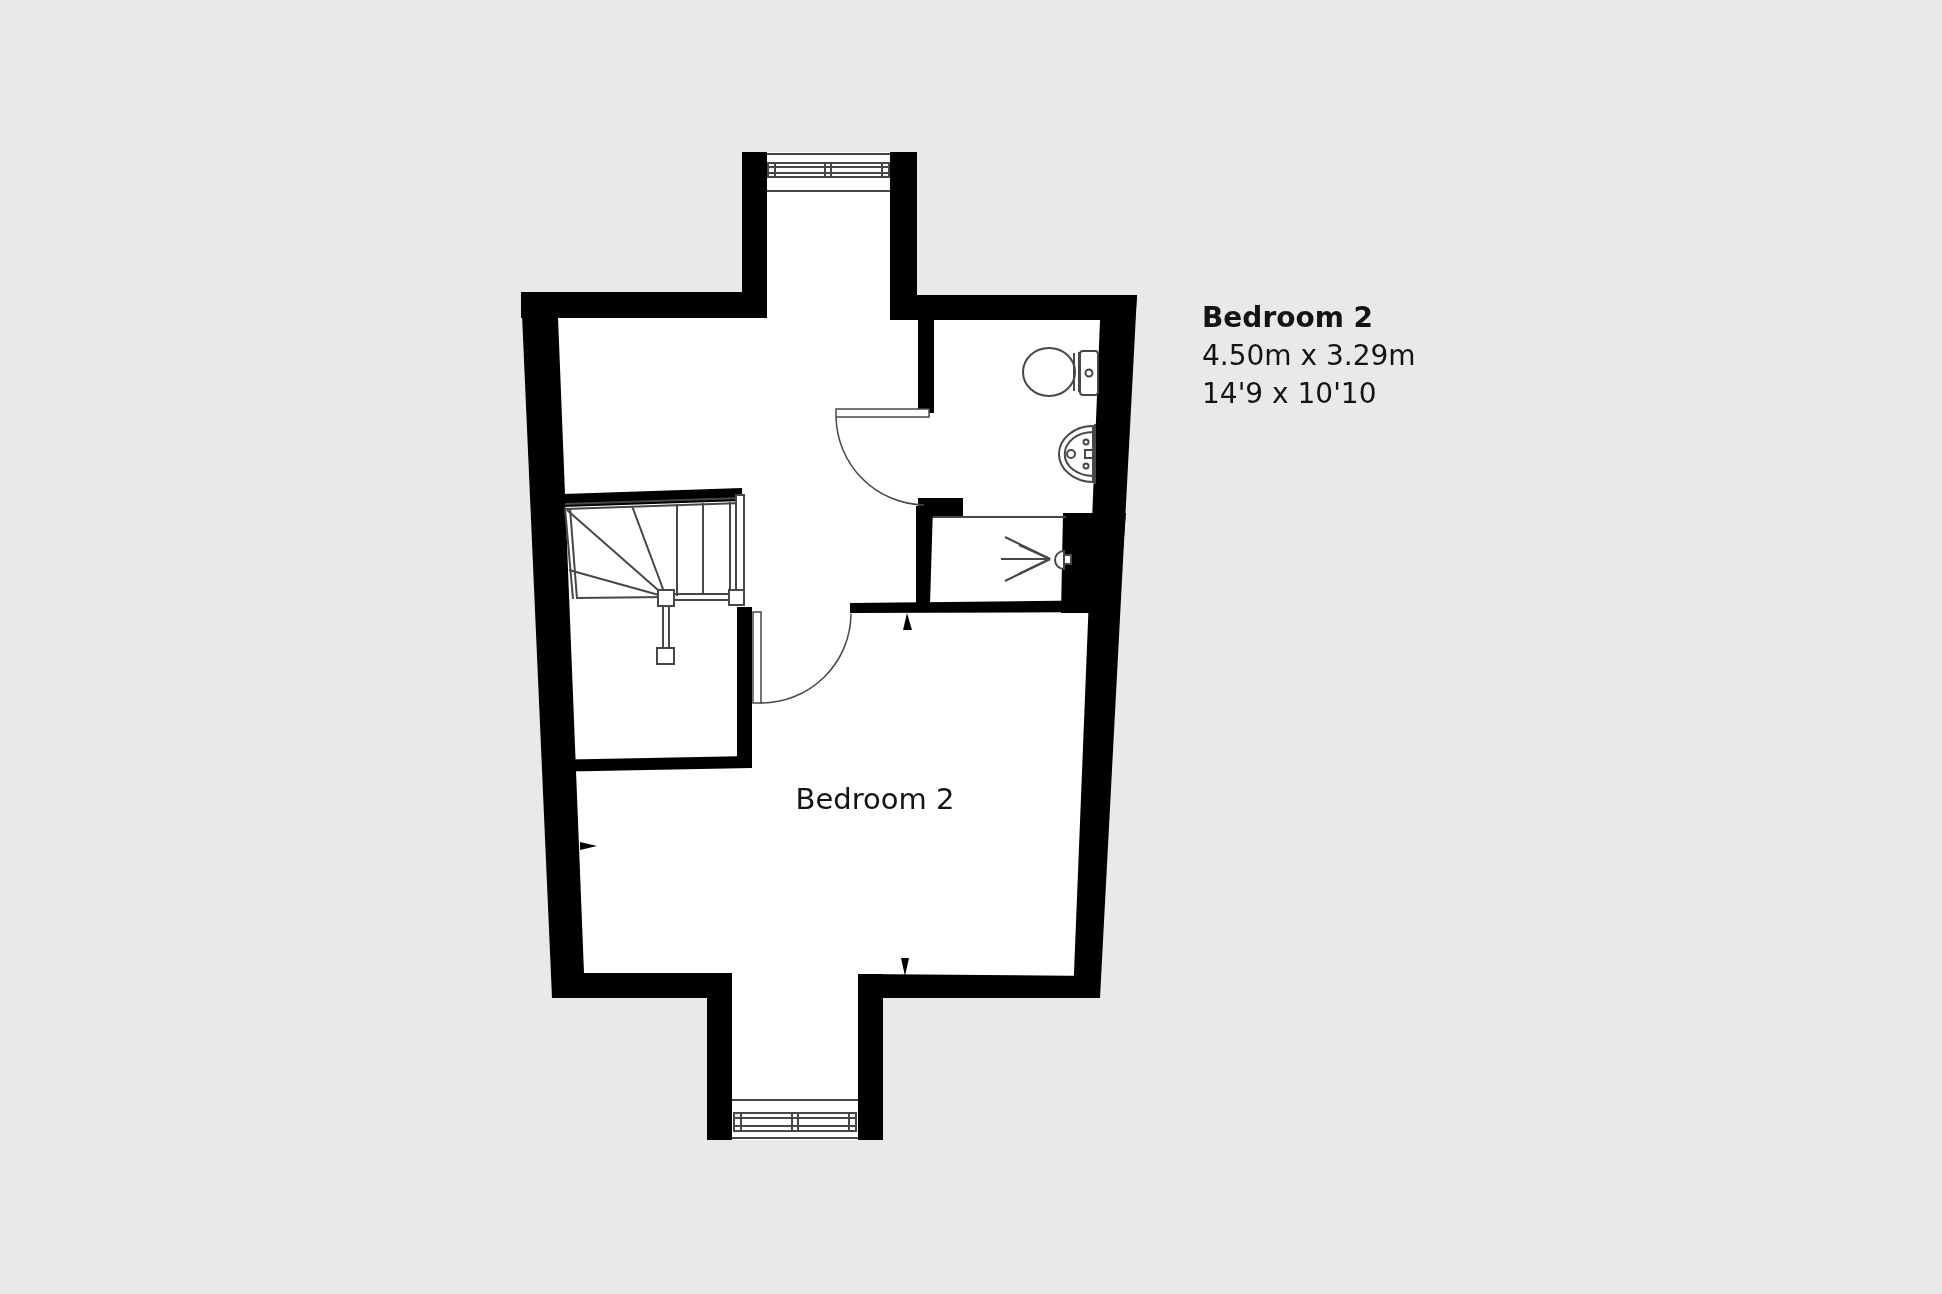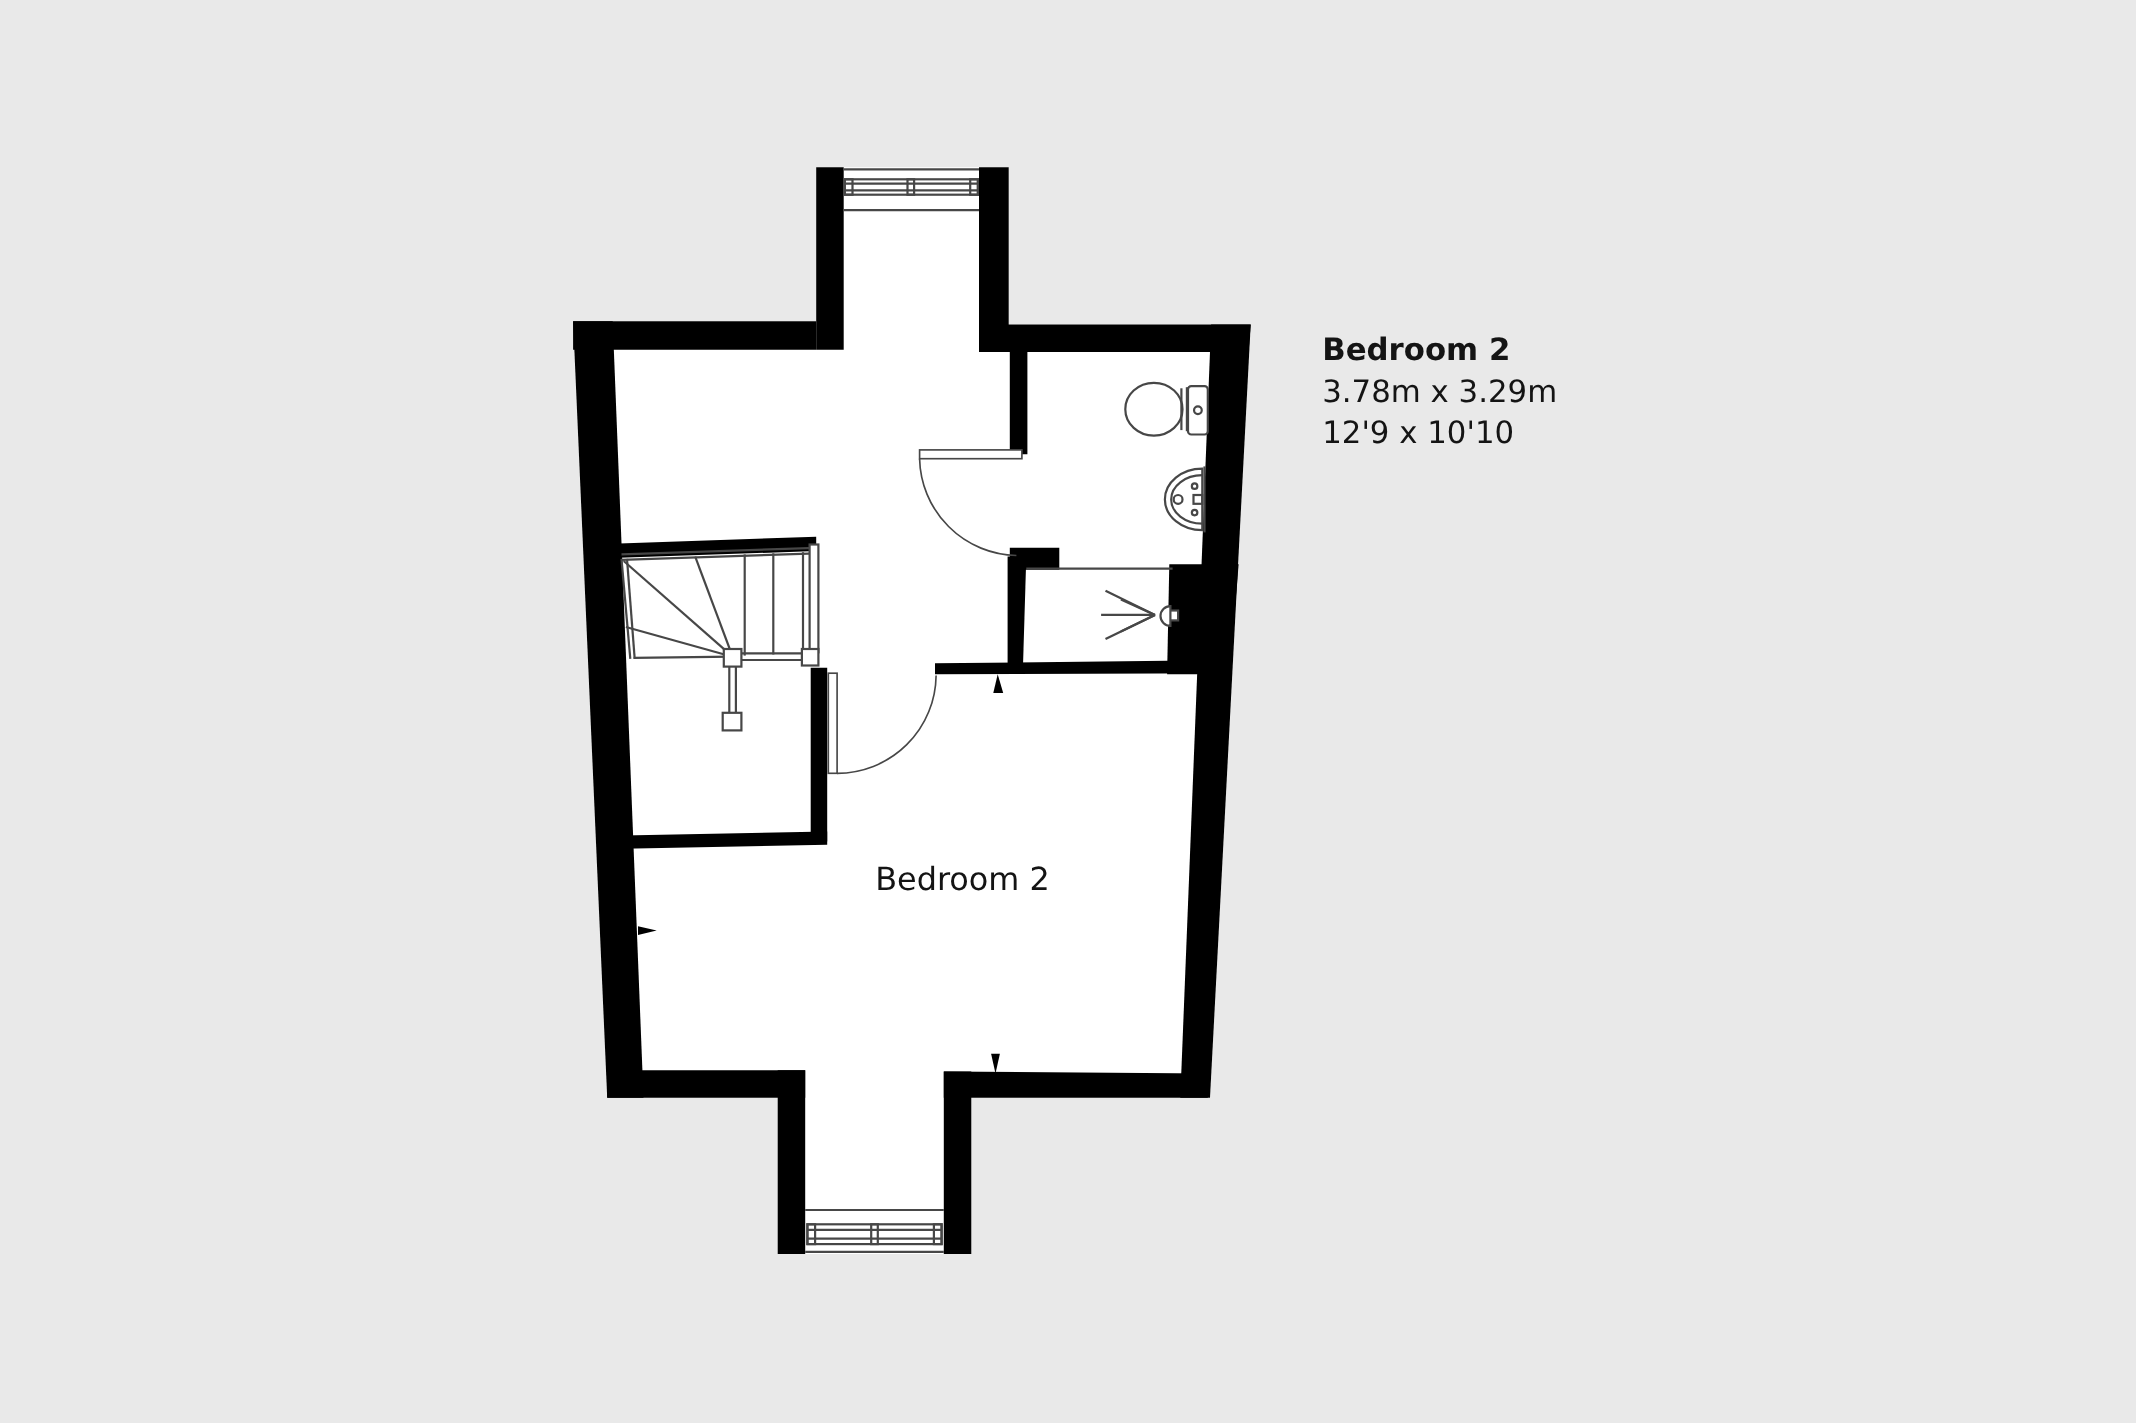--- a/index.html
+++ b/index.html
@@ -153,17 +153,17 @@
       <polygon points="901,958 909,958 905,976"></polygon>
     </g>
 
     <g fill="#141414">
       <text class="room-label" x="875" y="809" text-anchor="middle">Bedroom 2</text>
     </g>
   </svg>
 
   <div class="annotation">
     <div class="title">Bedroom 2</div>
-    <div>3.78m x 3.29m</div>
-    <div>12'9 x 10'10</div>
+    <div>4.50m x 3.29m</div>
+    <div>14'9 x 10'10</div>
   </div>
 
 </div>
 
 </body></html>

